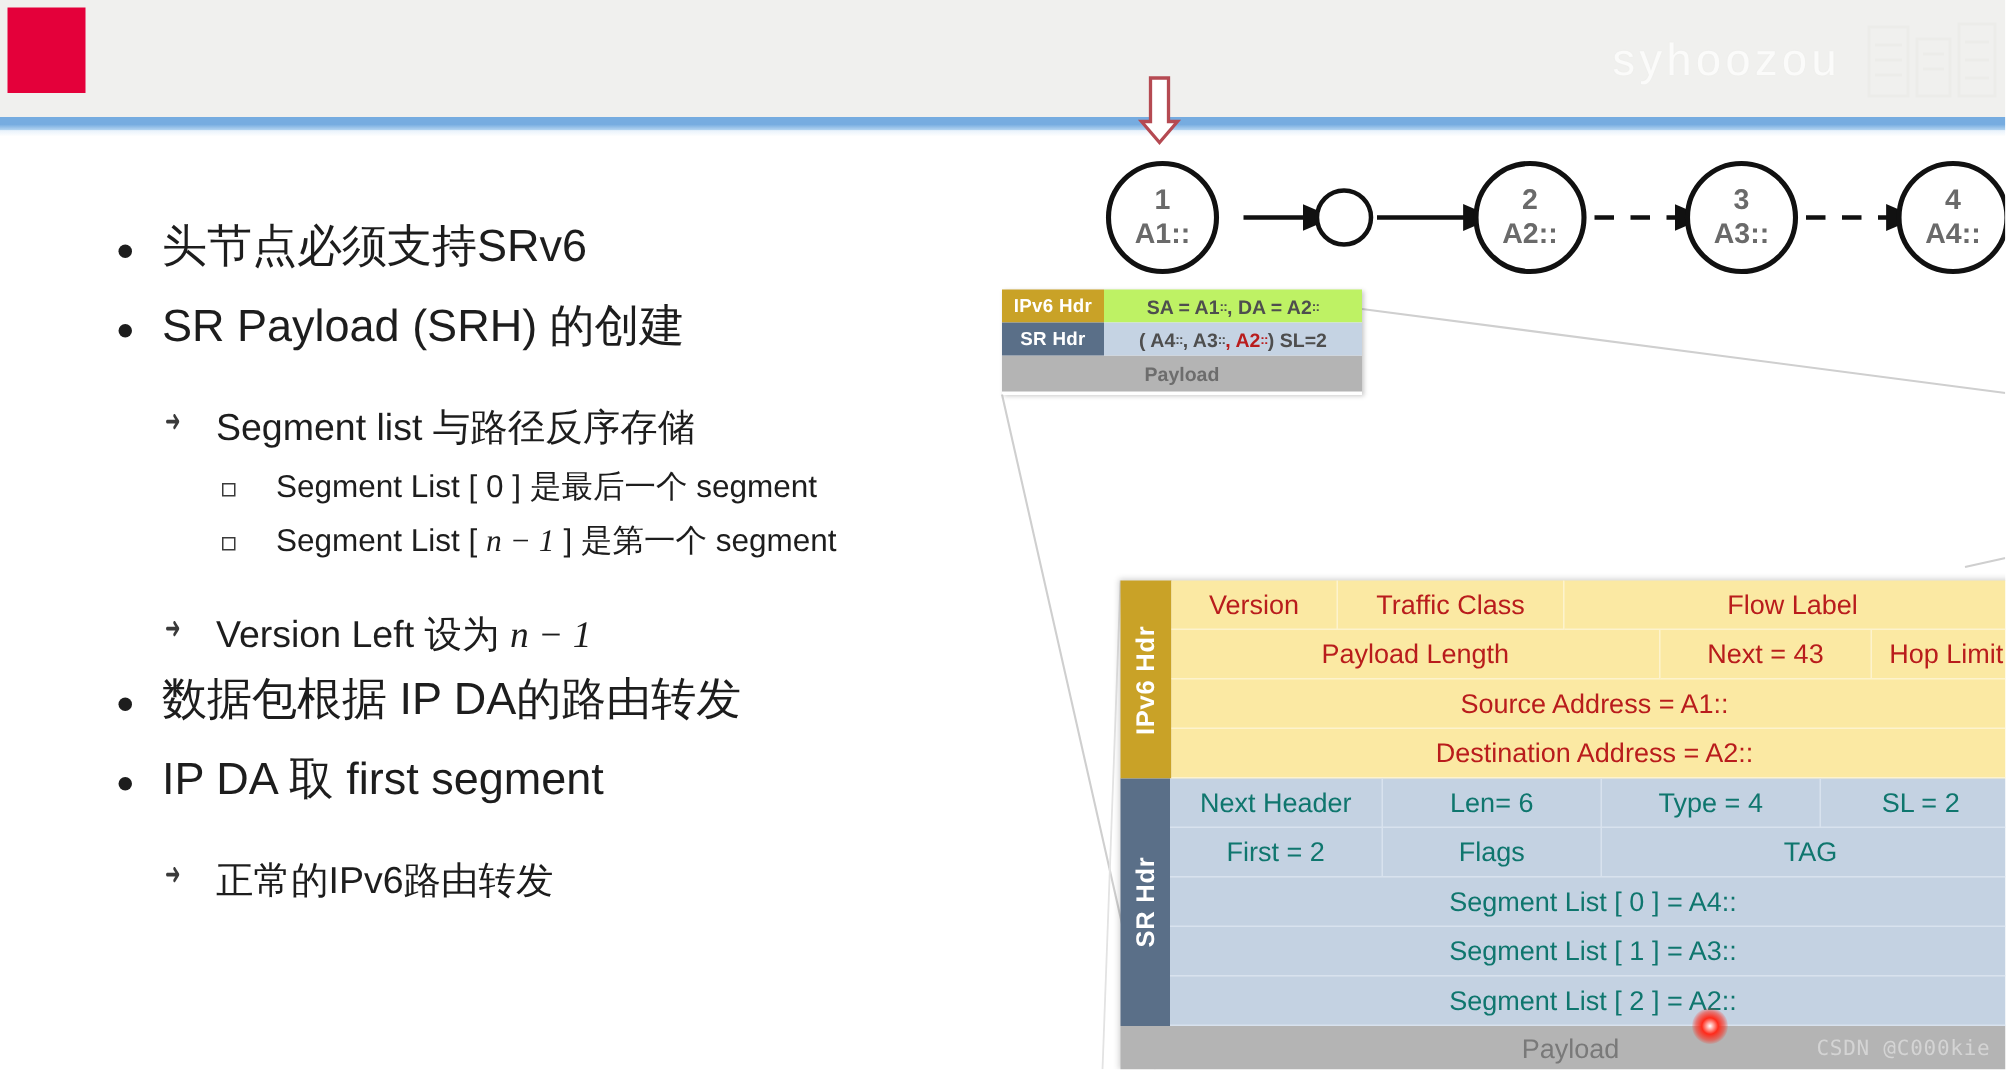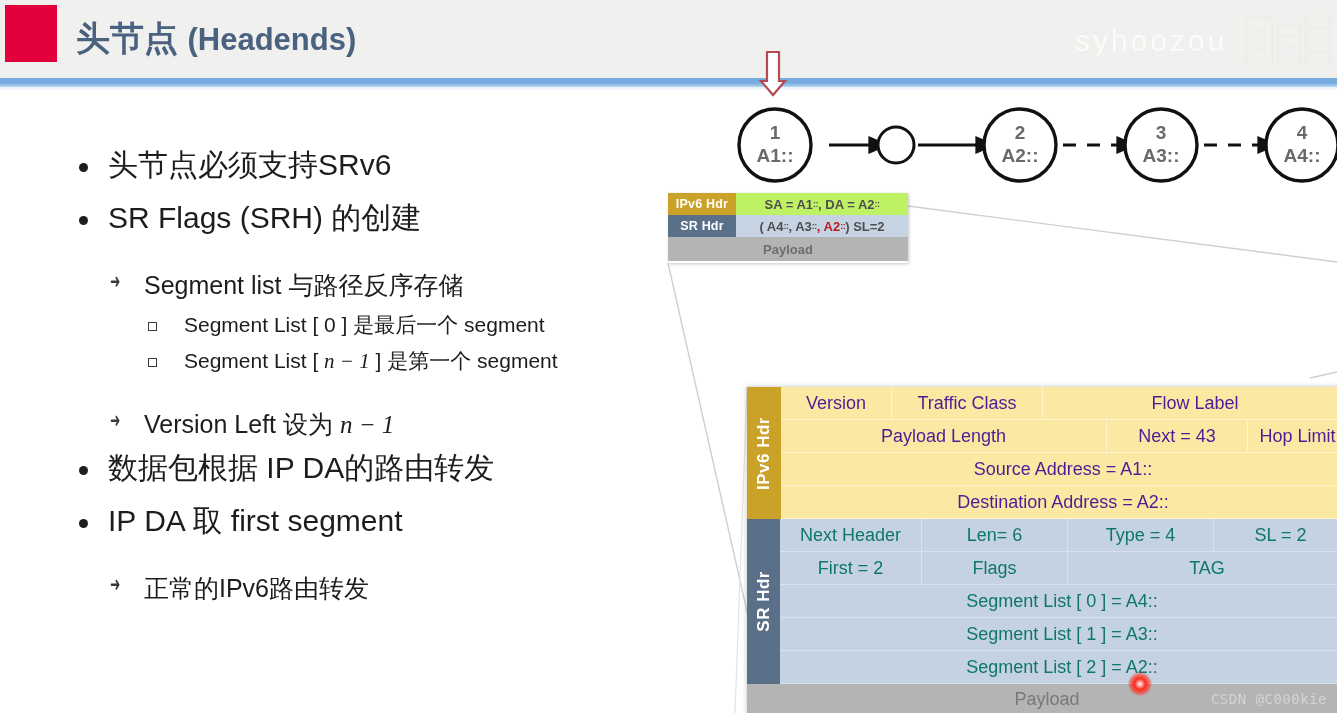--- a/index.html
+++ b/index.html
@@ -66,61 +66,57 @@
   .brow{display:flex;}
   .bside{width:36px;display:flex;align-items:center;justify-content:center;
     font-size:17px;font-weight:bold;color:#ffffff;letter-spacing:.5px;}
   .bside span{writing-mode:vertical-rl;transform:rotate(180deg);}
   .bside.v6{background:#c9a227;}
   .bside.sr{background:#5a6f88;}
   .bcells{flex:1;}
   .bline{display:flex;height:33px;}
   .bcell{display:flex;align-items:center;justify-content:center;
     font-size:18px;color:#6a6a5c;white-space:nowrap;overflow:hidden;}
-  .v6b .bcell{background:#fbe9a3;border-right:1px solid #fdf3cd;border-bottom:1px solid #fdf3cd;color:#4c1d95;}
+  .v6b .bcell{background:#fbe9a3;border-right:1px solid #fdf3cd;border-bottom:1px solid #fdf3cd;color:#b91c1c;}
   .srb .bcell{background:#c4d2e2;border-right:1px solid #d8e2ee;border-bottom:1px solid #d8e2ee;color:#0f766e;}
   .bcell:last-child{border-right:none;}
   .bpay{height:30px;background:#b4b4b4;display:flex;align-items:center;justify-content:center;
     font-size:18px;color:#797979;}
   .wm-bot{position:absolute;right:10px;bottom:6px;font-size:14px;color:#d4d4d4;
     font-family:"DejaVu Sans Mono",monospace;letter-spacing:.5px;}
 
   .clickdot{position:absolute;left:1128px;top:672px;width:24px;height:24px;border-radius:50%;
     background:radial-gradient(circle,#ffffff 0%,#ff2a1a 32%,rgba(255,42,26,.55) 56%,rgba(255,42,26,0) 74%);}
   svg{display:block;}
 </style>
 </head>
 <body>
 
 <div id="root">
 
   <div class="hdr-band"></div>
   <div class="hdr-red"></div>
-  <div class="hdr-title">
-    <span>头节点</span>
-    <span class="en">(Headends)</span>
-  </div>
   <div class="hdr-rule"></div>
   <div class="hdr-rule2"></div>
   <div class="wm-top">syhoozou</div>
   <div class="wm-logo">
     <svg width="95" height="58" viewBox="0 0 95 58">
       <g fill="none" stroke="#e2e2de" stroke-width="2">
         <rect x="6" y="6" width="26" height="46"></rect>
         <rect x="38" y="14" width="22" height="38"></rect>
         <rect x="66" y="4" width="24" height="48"></rect>
         <path d="M10 18h18M10 28h18M10 38h18M42 24h14M42 34h14M70 16h16M70 28h16M70 40h16"></path>
       </g>
     </svg>
   </div>
 
   <div class="bullets">
     <div class="b1">头节点必须支持SRv6</div>
 
-    <div class="b1">SR Flags (SRH) 的创建</div>
+    <div class="b1">SR Payload (SRH) 的创建</div>
 
     <div class="b2">Segment list 与路径反序存储</div>
 
     <div class="b3">Segment List [ 0 ] 是最后一个 segment</div>
 
     <div class="b3"><span>Segment List [ </span><span class="mi">n − 1</span><span> ] 是第一个 segment</span></div>
 
     <div class="b2"><span>Version Left 设为 </span><span class="mi">n − 1</span></div>
 
     <div class="b1">数据包根据 IP DA的路由转发</div>

